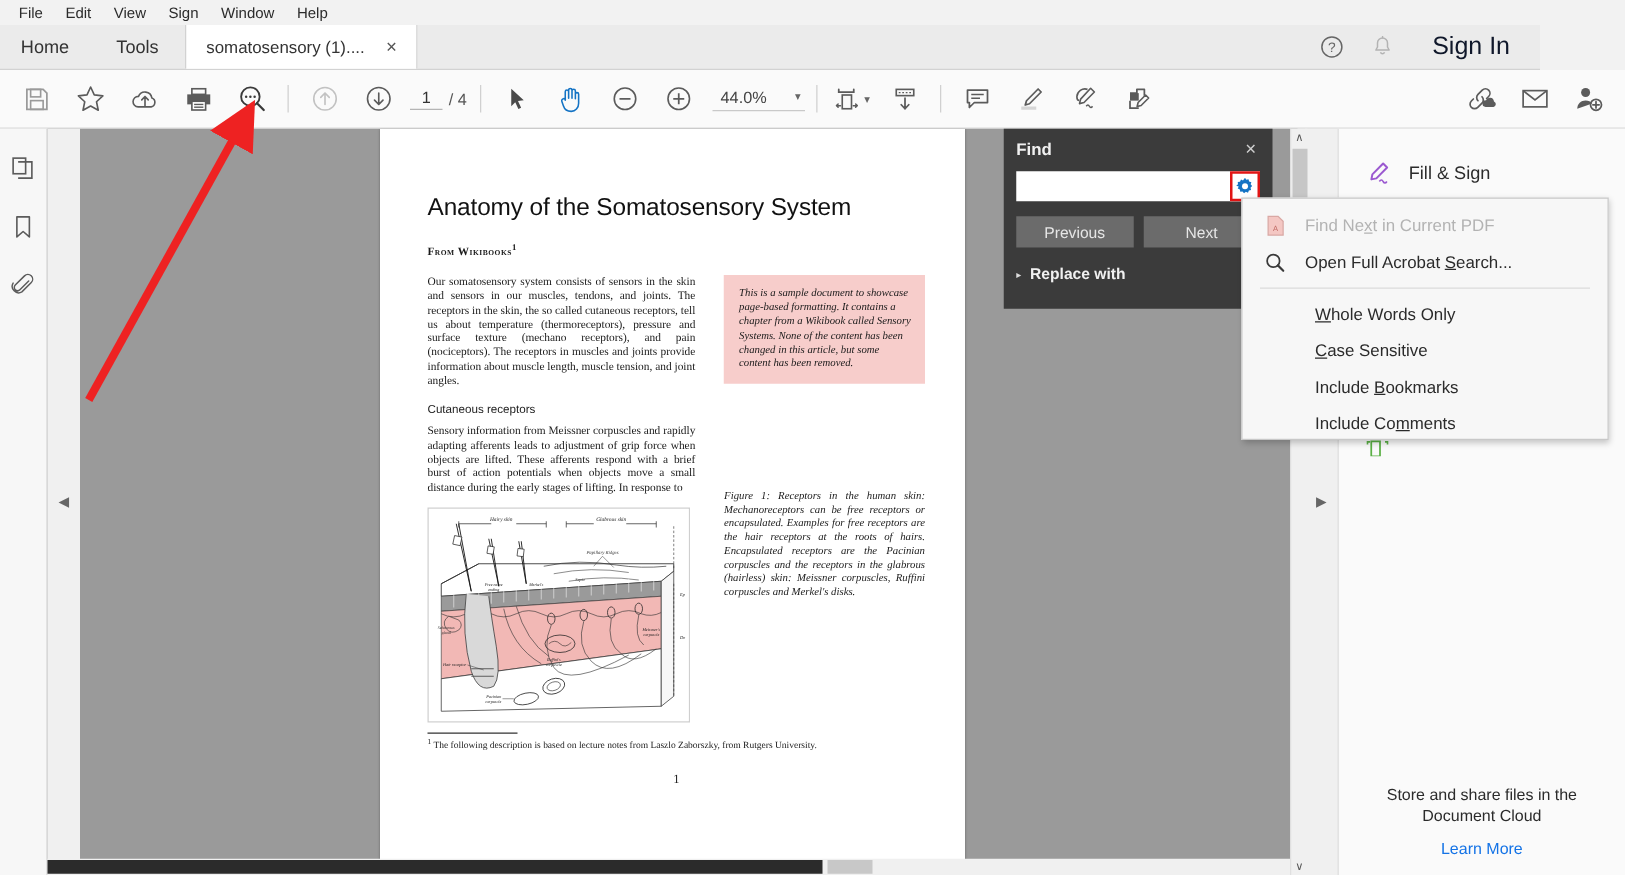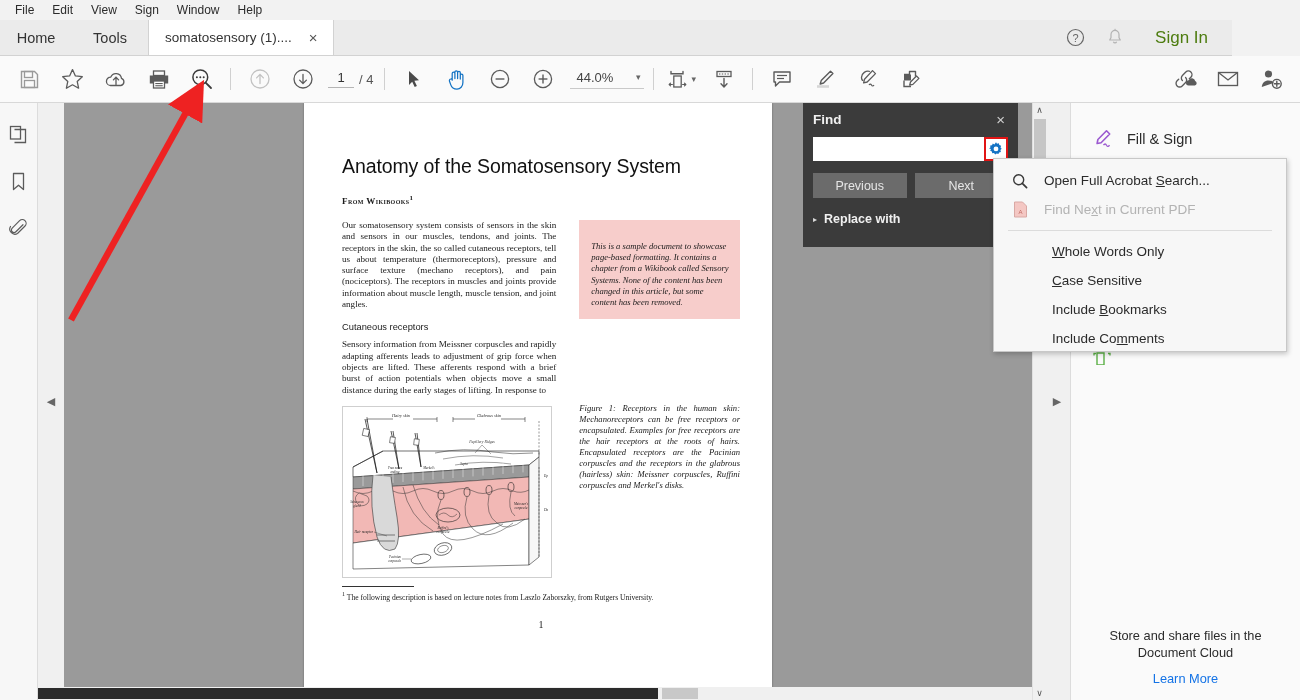--- a/index.html
+++ b/index.html
@@ -43,21 +43,21 @@
   }
   .tab.doc .closex {
     font-size: 15px; color: #555; line-height: 1; padding: 2px 3px;
   }
   .tabbar .tabgap { flex: 1 1 auto; }
   .tabright { display: flex; align-items: center; gap: 0px; padding-right: 12px; }
   .tabright .iconbtn {
     width: 40px; height: 36px; display: flex; align-items: center; justify-content: center;
   }
   .tabright .signin {
-    font-size: 17px; color: #4d7c0f; padding: 0 12px 0 20px; white-space: nowrap;
+    font-size: 20px; color: #0f172a; padding: 0 12px 0 20px; white-space: nowrap;
   }
 
   
   .toolbar {
     position: absolute; top: 56px; left: 0; width: 1300px; height: 47px;
     background: #fafafa; border-bottom: 1px solid #d8d8d8;
     display: flex; align-items: center;
   }
   .tb-left { display: flex; align-items: center; padding-left: 8px; }
   .tb-btn {
@@ -127,21 +127,21 @@
   .col-r { width: 186px; }
   .body-p {
     font-family: "Liberation Serif", serif; font-size: 9.1px; line-height: 11.3px;
     color: #1a1a1a; text-align: justify;
   }
   .sec-h {
     font-family: "Liberation Sans", sans-serif; font-size: 9.3px; color: #222;
     margin-top: 12px; margin-bottom: 7px;
   }
   .callout {
-    background: #f7cdcb; padding: 21px 10px 11px 12px;
+    background: #f7cdcb; padding: 9px 10px 11px 12px;
     font-family: "Liberation Serif", serif; font-style: italic;
     font-size: 8.6px; line-height: 11.2px; color: #1a1a1a;
   }
   .figcap {
     font-family: "Liberation Serif", serif; font-style: italic;
     font-size: 8.6px; line-height: 11px; color: #1a1a1a; text-align: justify;
   }
   .figwrap { margin-top: 10px; width: 210px; height: 172px; border: 1px solid #cfcfcf; background:#fff; }
   .footnote-rule { width: 72px; height: 1px; background: #333; margin: 8px 0 4px 0; }
   .footnote {
@@ -650,37 +650,37 @@
       <div class="find-btn">Previous</div>
       <div class="find-btn">Next</div>
     </div>
     <div class="replace-row">
       <span class="tri">▸</span>
       <span class="replace-lbl">Replace with</span>
     </div>
   </div>
 
   <div class="dropdown">
+    <div class="dd-item disabled">
+      <span class="ico">
+        <svg width="15" height="17" viewBox="0 0 15 17">
+          <path d="M1.5 1h8l4 4v11h-12z" fill="#f4c7c3" stroke="#d9a8a4" stroke-width="1"></path>
+          <text x="7.5" y="13" font-size="6" fill="#c06a64" text-anchor="middle" font-family="Liberation Sans">A</text>
+        </svg>
+      </span>
+      <span>Find Ne<span class="ul">x</span>t in Current PDF</span>
+    </div>
     <div class="dd-item">
       <span class="ico">
         <svg width="16" height="16" viewBox="0 0 16 16">
           <circle cx="6.7" cy="6.7" r="5" fill="none" stroke="#3a3a3a" stroke-width="1.4"></circle>
           <line x1="10.3" y1="10.3" x2="14.6" y2="14.6" stroke="#3a3a3a" stroke-width="1.7" stroke-linecap="round"></line>
         </svg>
       </span>
       <span>Open Full Acrobat <span class="ul">S</span>earch...</span>
-    </div>
-    <div class="dd-item disabled">
-      <span class="ico">
-        <svg width="15" height="17" viewBox="0 0 15 17">
-          <path d="M1.5 1h8l4 4v11h-12z" fill="#f4c7c3" stroke="#d9a8a4" stroke-width="1"></path>
-          <text x="7.5" y="13" font-size="6" fill="#c06a64" text-anchor="middle" font-family="Liberation Sans">A</text>
-        </svg>
-      </span>
-      <span>Find Ne<span class="ul">x</span>t in Current PDF</span>
     </div>
     <div class="dd-sep"></div>
     <div class="dd-item noicon">
       <span><span class="ul">W</span>hole Words Only</span>
     </div>
     <div class="dd-item noicon">
       <span><span class="ul">C</span>ase Sensitive</span>
     </div>
     <div class="dd-item noicon">
       <span>Include <span class="ul">B</span>ookmarks</span>

